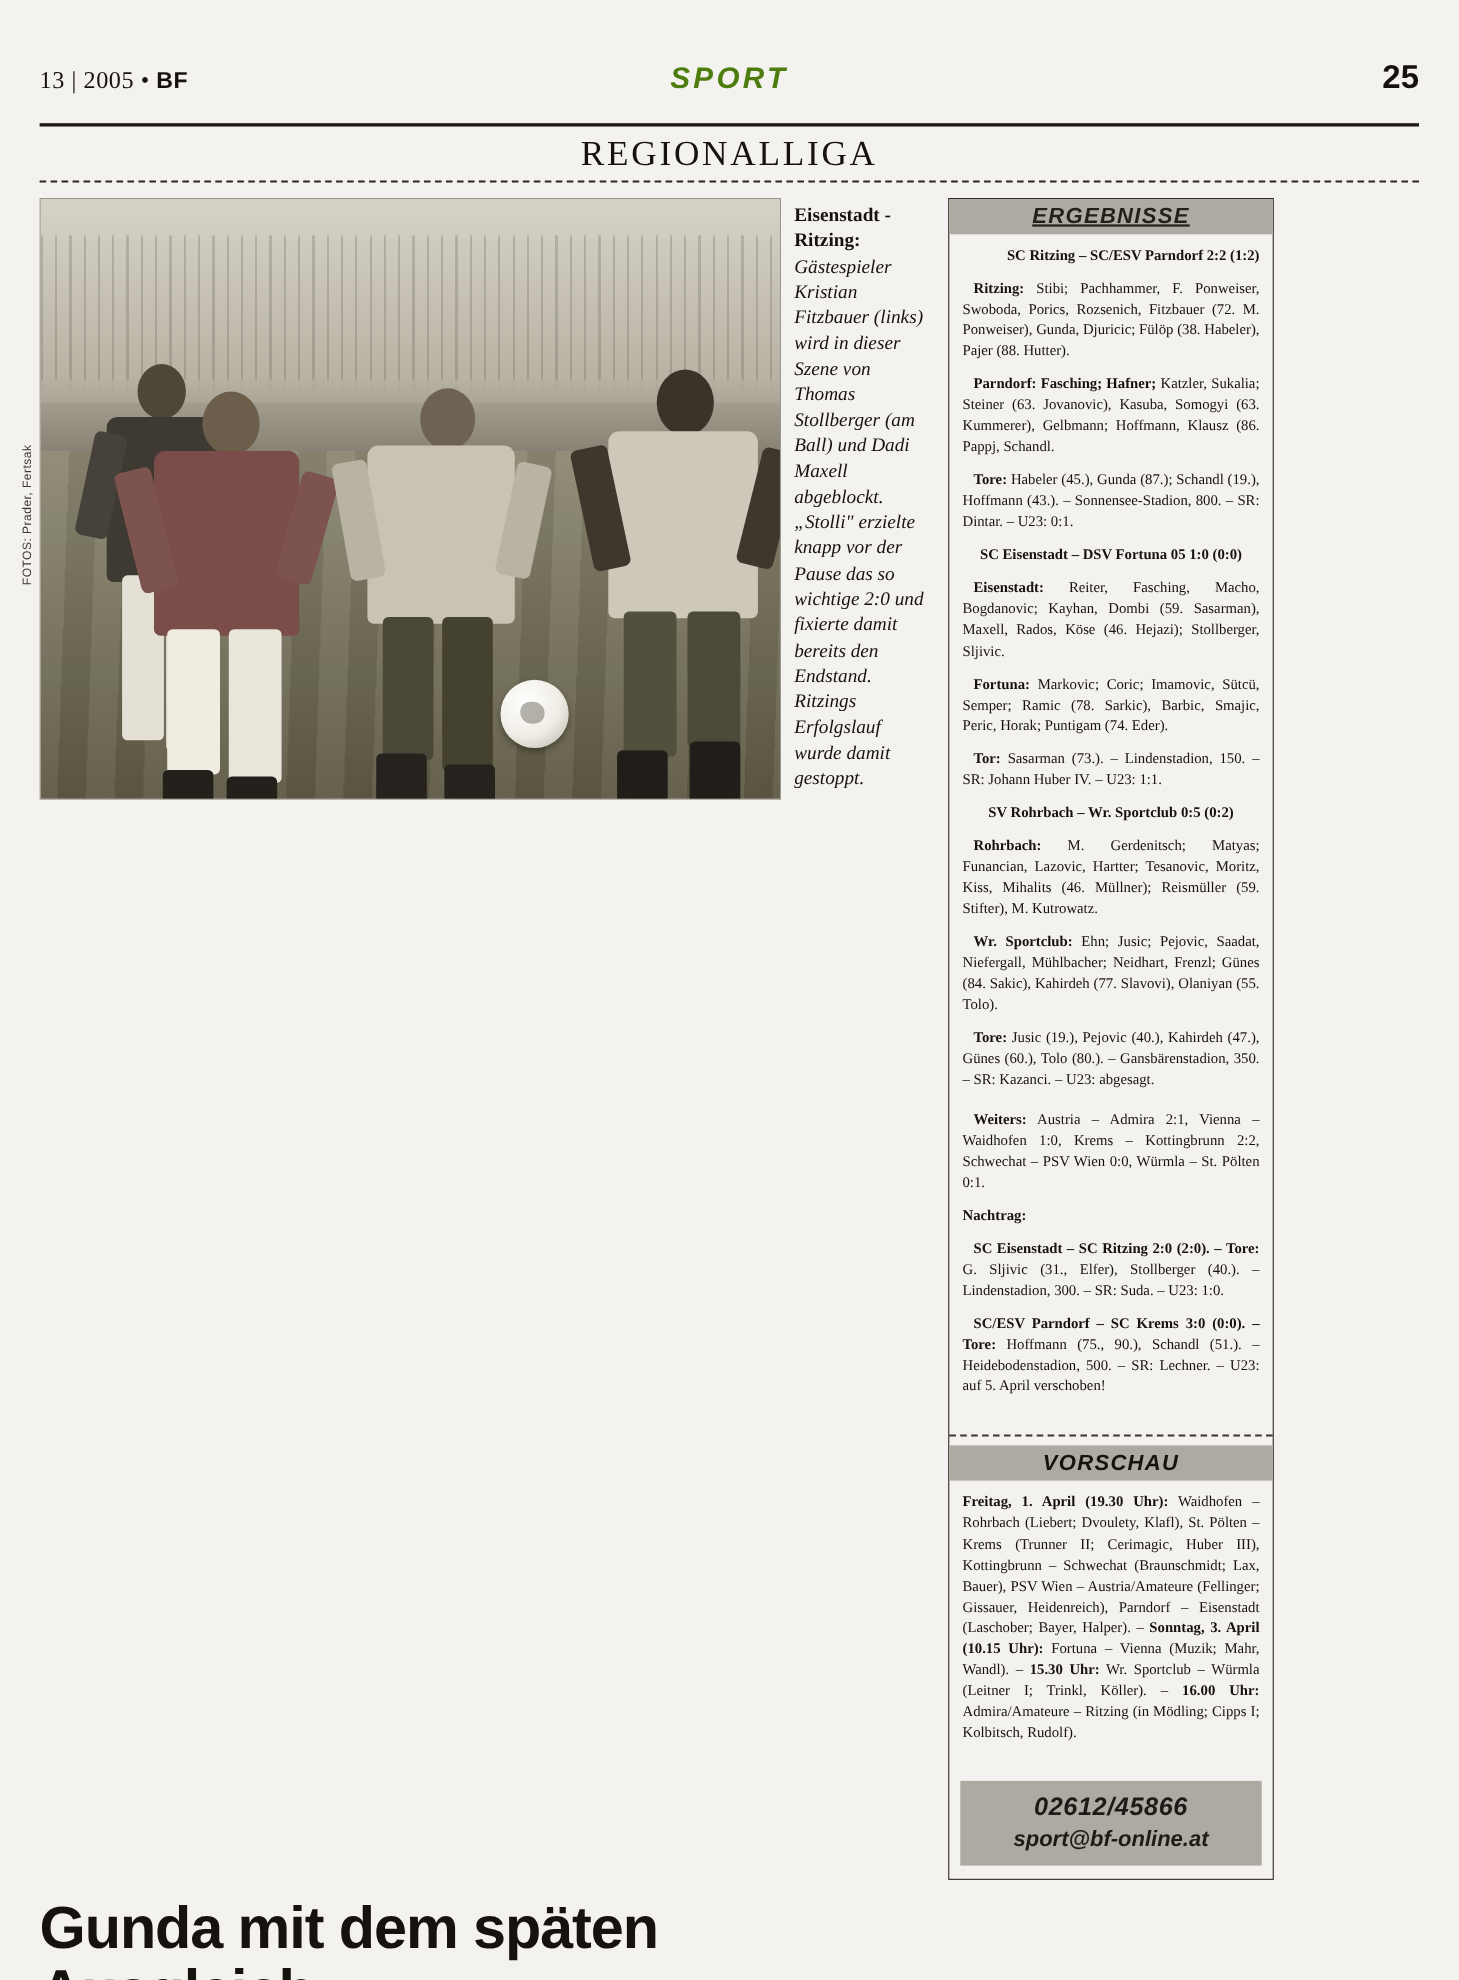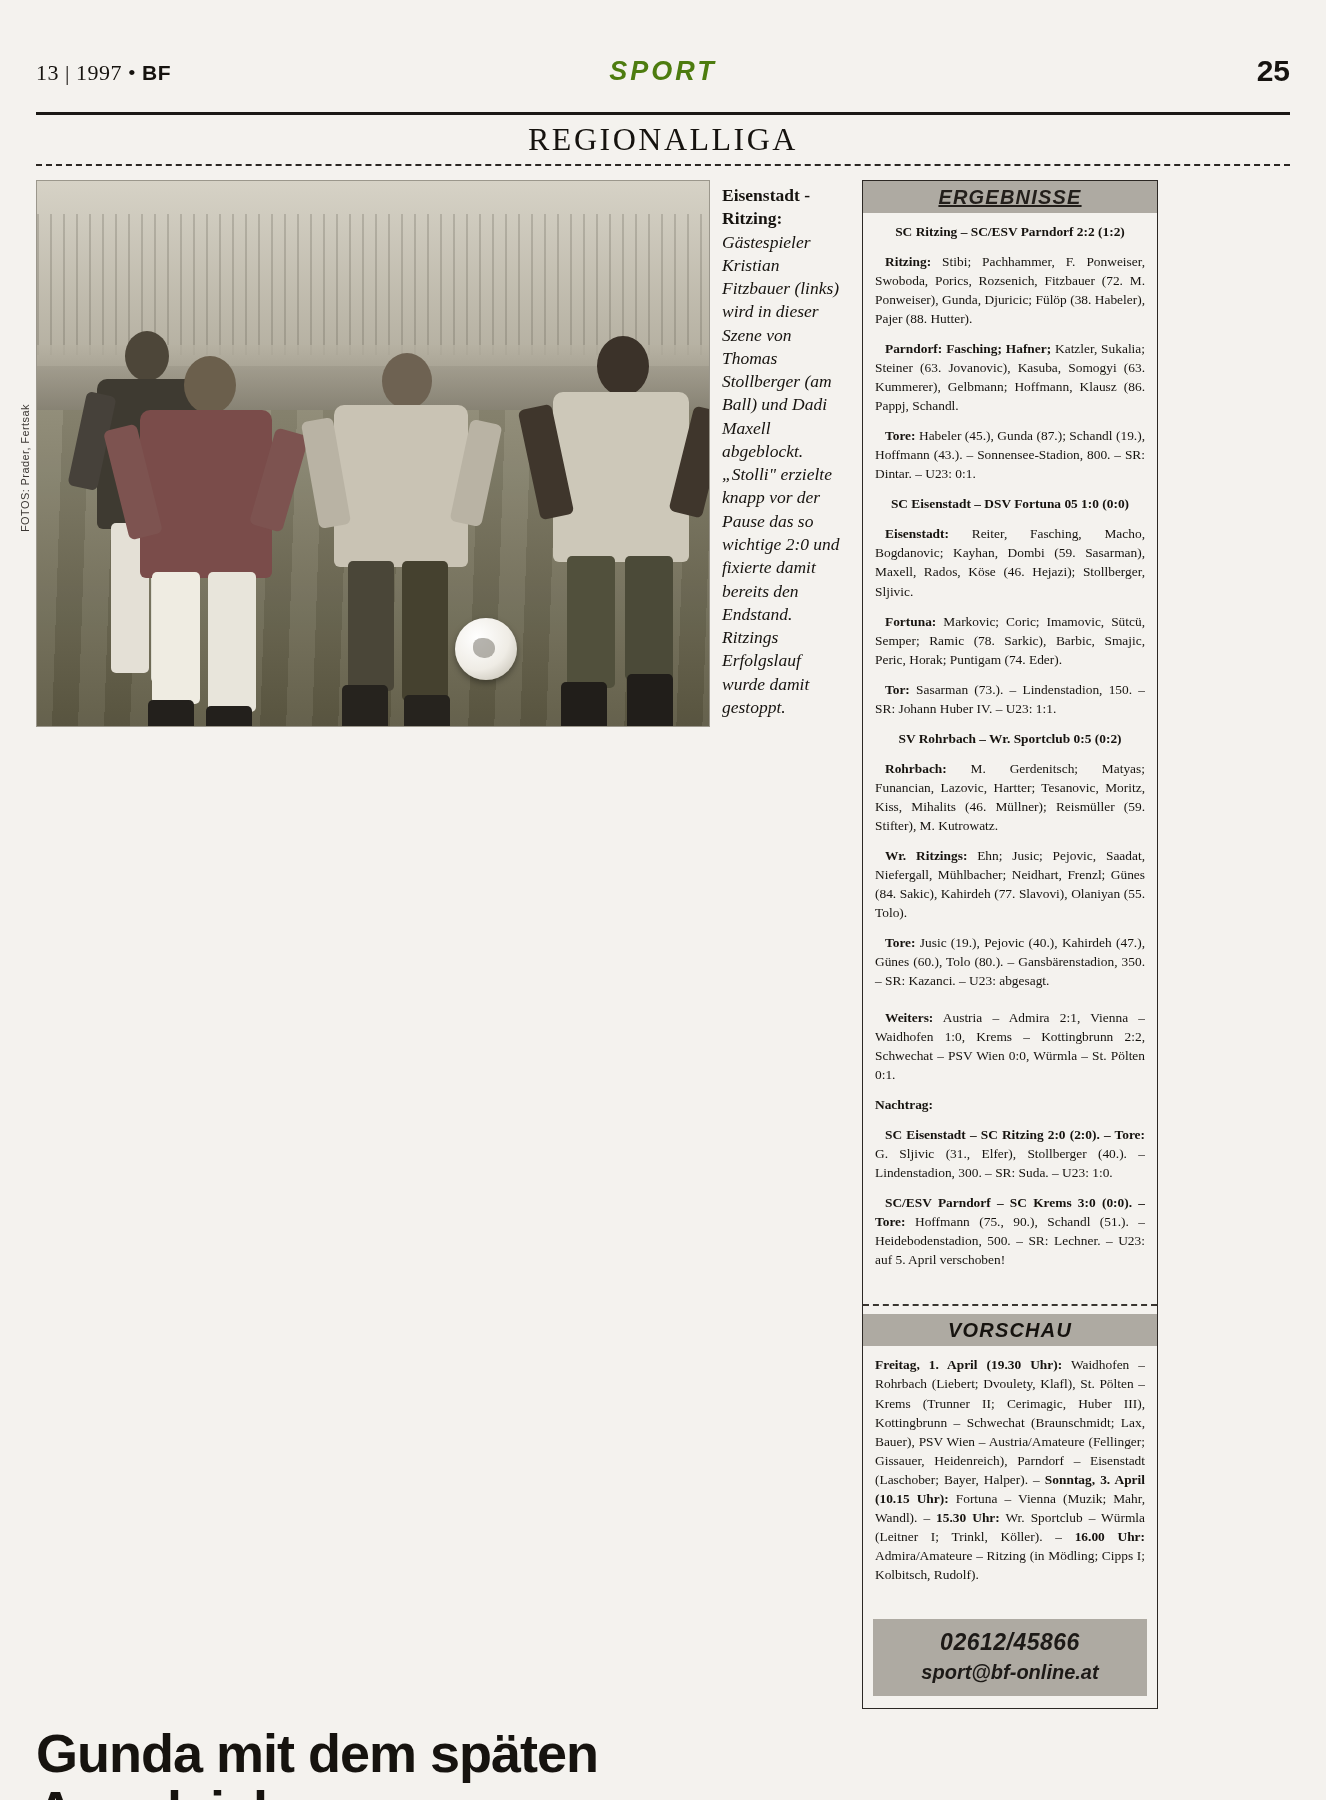--- a/index.html
+++ b/index.html
@@ -173,21 +173,21 @@
     padding:5px 0 4px; margin:0 0 9px;
   }
 </style>
 </head>
 <body>
 
 <div class="page">
 
   <div class="masthead">
     <div class="mast-left">
-      <span>13 | 1997</span>
+      <span>13 | 2005</span>
       <span>•</span>
       <b>BF</b>
     </div>
     <div class="mast-center">SPORT</div>
     <div class="mast-right">25</div>
   </div>
   <div class="section-title">REGIONALLIGA</div>
   <div class="dashrule"></div>
 
   <div class="content">
@@ -246,21 +246,21 @@
         <div class="photo-credit">FOTOS: Prader, Fertsak</div>
       </div>
 
       <div class="photo-caption">
         <b>Eisenstadt - Ritzing:</b><span> Gästespieler Kristian Fitzbauer (links) wird in dieser Szene von Thomas Stollberger (am Ball) und Dadi Maxell abgeblockt. „Stolli" erzielte knapp vor der Pause das so wichtige 2:0 und fixierte damit bereits den Endstand. Ritzings Erfolgslauf wurde damit gestoppt.</span>
       </div>
 
       <div class="rail">
         <div class="rail-head">ERGEBNISSE</div>
         <div class="rail-body">
-          <p class="nohang" style="text-align:center;">
+          <p class="nohang" style="text-align:right;">
             <b>SC Ritzing – SC/ESV Parndorf 2:2 (1:2)</b>
           </p>
           <p>
             <b>Ritzing:</b><span> Stibi; Pachhammer, F. Ponweiser, Swoboda, Porics, Rozsenich, Fitzbauer (72. M. Ponweiser), Gunda, Djuricic; Fülöp (38. Habeler), Pajer (88. Hutter).</span>
           </p>
           <p>
             <b>Parndorf: Fasching; Hafner;</b><span> Katzler, Sukalia; Steiner (63. Jovanovic), Kasuba, Somogyi (63. Kummerer), Gelbmann; Hoffmann, Klausz (86. Pappj, Schandl.</span>
           </p>
           <p>
             <b>Tore:</b><span> Habeler (45.), Gunda (87.); Schandl (19.), Hoffmann (43.). – Sonnensee-Stadion, 800. – SR: Dintar. – U23: 0:1.</span>
@@ -279,21 +279,21 @@
             <b>Tor:</b><span> Sasarman (73.). – Lindenstadion, 150. – SR: Johann Huber IV. – U23: 1:1.</span>
           </p>
 
           <p class="nohang" style="text-align:center;">
             <b>SV Rohrbach – Wr. Sportclub 0:5 (0:2)</b>
           </p>
           <p>
             <b>Rohrbach:</b><span> M. Gerdenitsch; Matyas; Funancian, Lazovic, Hartter; Tesanovic, Moritz, Kiss, Mihalits (46. Müllner); Reismüller (59. Stifter), M. Kutrowatz.</span>
           </p>
           <p>
-            <b>Wr. Ritzings:</b><span> Ehn; Jusic; Pejovic, Saadat, Niefergall, Mühlbacher; Neidhart, Frenzl; Günes (84. Sakic), Kahirdeh (77. Slavovi), Olaniyan (55. Tolo).</span>
+            <b>Wr. Sportclub:</b><span> Ehn; Jusic; Pejovic, Saadat, Niefergall, Mühlbacher; Neidhart, Frenzl; Günes (84. Sakic), Kahirdeh (77. Slavovi), Olaniyan (55. Tolo).</span>
           </p>
           <p>
             <b>Tore:</b><span> Jusic (19.), Pejovic (40.), Kahirdeh (47.), Günes (60.), Tolo (80.). – Gansbärenstadion, 350. – SR: Kazanci. – U23: abgesagt.</span>
           </p>
 
           <div class="rail-sep"></div>
 
           <p>
             <b>Weiters:</b><span> Austria – Admira 2:1, Vienna – Waidhofen 1:0, Krems – Kottingbrunn 2:2, Schwechat – PSV Wien 0:0, Würmla – St. Pölten 0:1.</span>
           </p>

